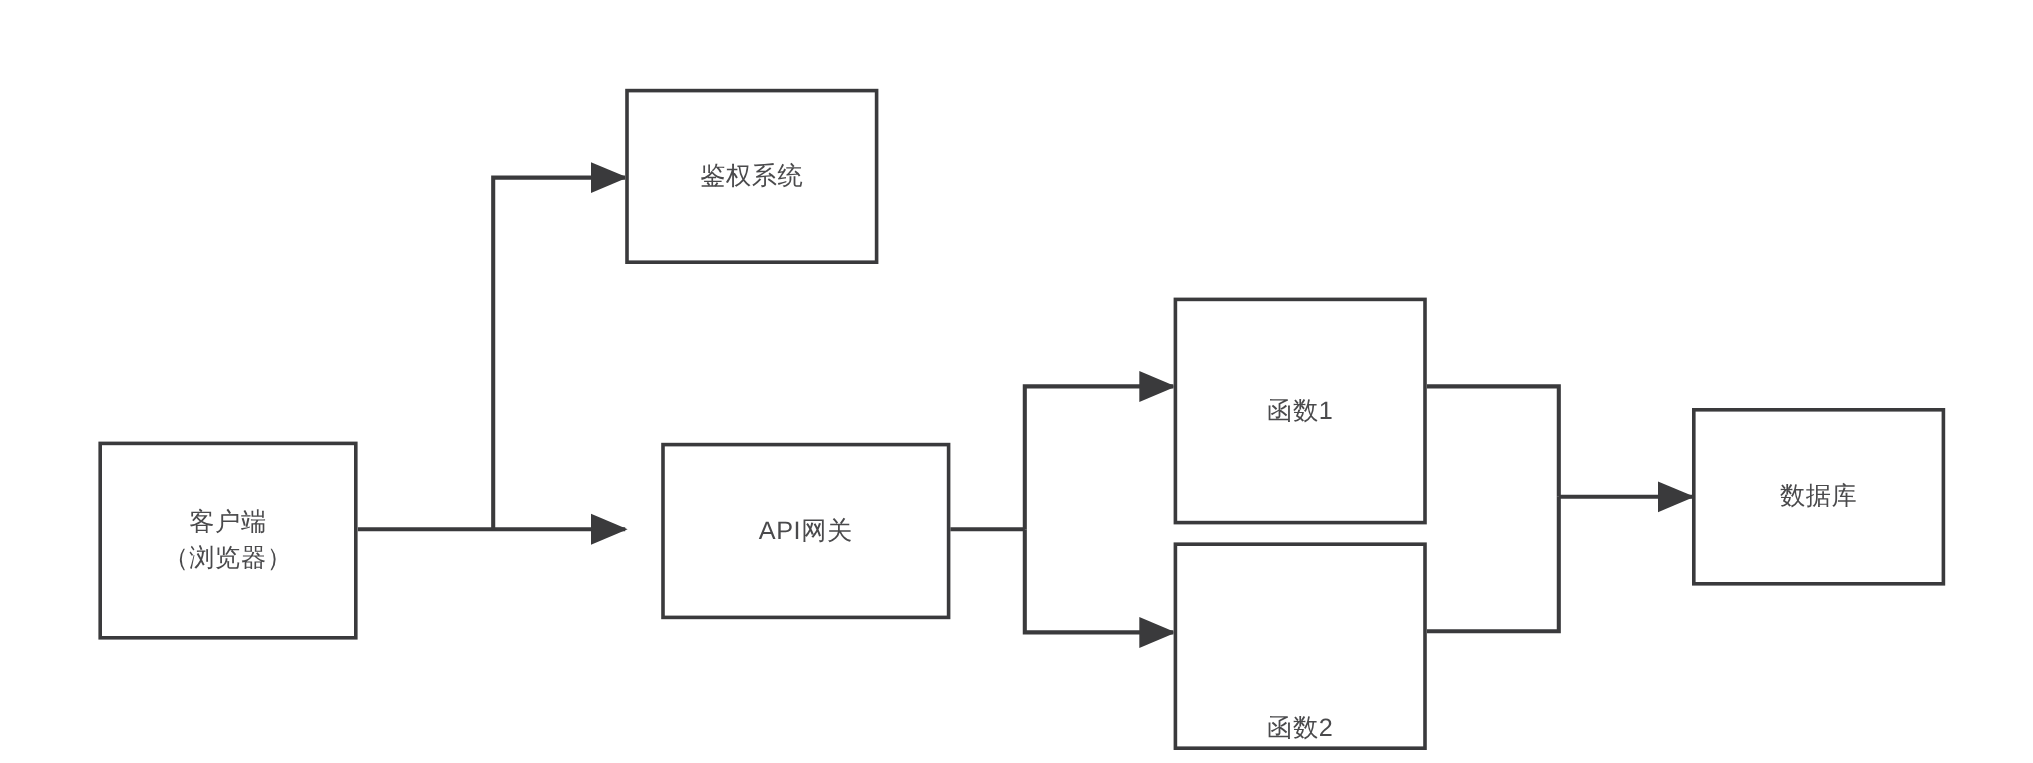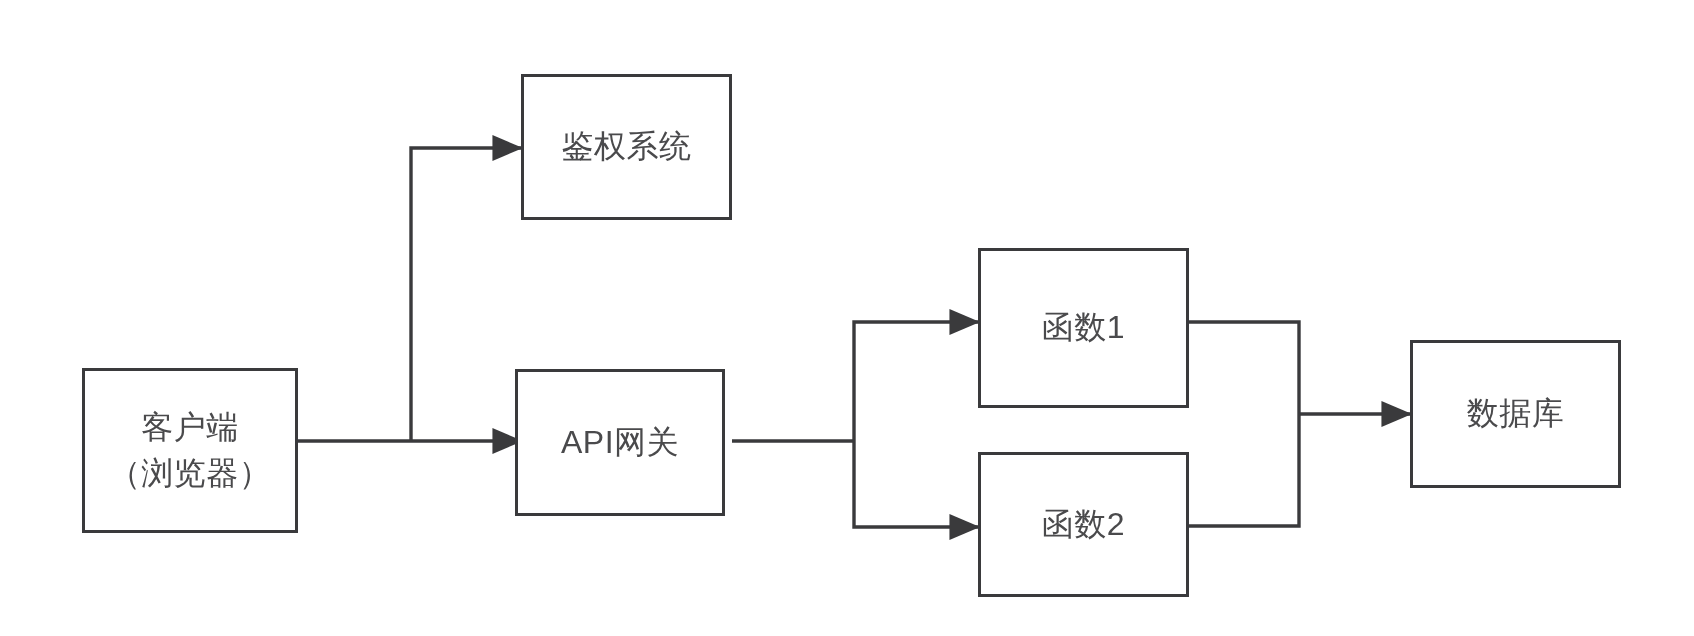--- a/index.html
+++ b/index.html
@@ -31,32 +31,32 @@
     box-sizing: border-box;
     border: 3px solid #3a3a3c;
     background: #ffffff;
     display: flex;
     align-items: center;
     justify-content: center;
     text-align: center;
   }
   .node-label {
     color: #4a4a4c;
-    font-size: 32px;
+    font-size: 21px;
     line-height: 1.42;
     letter-spacing: 0.5px;
     white-space: pre-line;
     font-weight: 400;
   }
   
   #node-client   { left: 82px;   top: 368px; width: 216px; height: 165px; }
   #node-auth     { left: 521px;  top: 74px;  width: 211px; height: 146px; }
-  #node-gateway  { left: 515px;  top: 369px; width: 210px; height: 147px; }
-  #node-func1    { left: 978px;  top: 248px; width: 211px; height: 160px; }
-  #node-func2    { left: 978px;  top: 452px; width: 211px; height: 145px; }
+  #node-gateway  { left: 551px;  top: 369px; width: 241px; height: 147px; }
+  #node-func1    { left: 978px;  top: 248px; width: 211px; height: 189px; }
+  #node-func2    { left: 978px;  top: 452px; width: 211px; height: 173px; align-items: flex-end; }
   #node-database { left: 1410px; top: 340px; width: 211px; height: 148px; justify-content: center; }
 </style>
 </head>
 <body>
 
 <div id="canvas">
 
   <svg id="edge-layer" viewBox="0 0 1694 636" width="1694" height="636" xmlns="http://www.w3.org/2000/svg">
     <defs>
       <marker id="arrowhead" markerWidth="9" markerHeight="8" refX="8.4" refY="4" orient="auto" markerUnits="strokeWidth">

